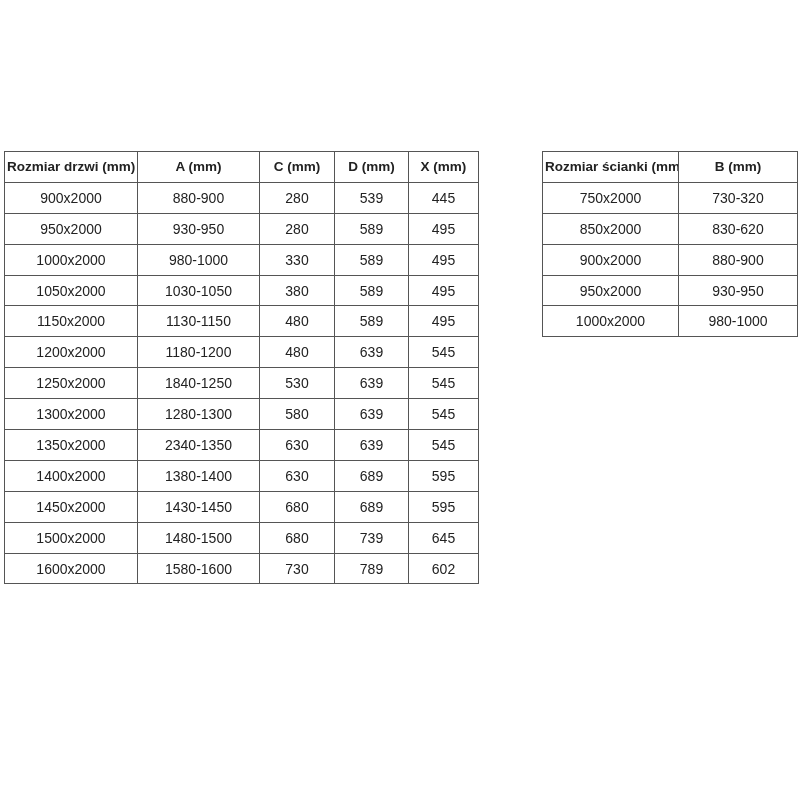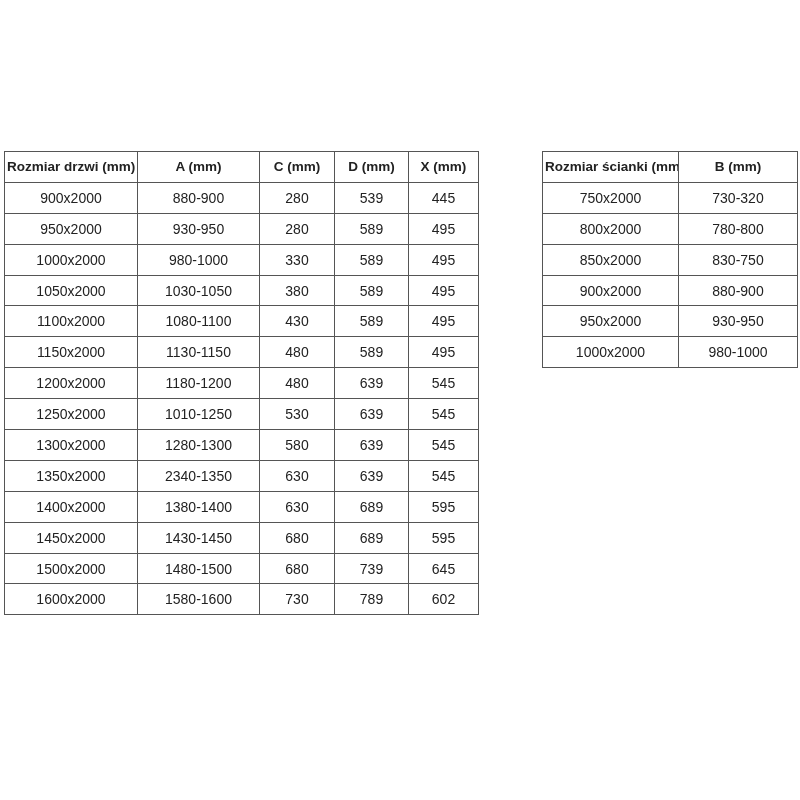--- a/index.html
+++ b/index.html
@@ -86,43 +86,36 @@
           <td>495</td>
         </tr>
         <tr>
           <td>1050x2000</td>
           <td>1030-1050</td>
           <td>380</td>
           <td>589</td>
           <td>495</td>
         </tr>
         <tr>
-          <td>1100x2000</td>
-          <td>1080-1100</td>
-          <td>430</td>
-          <td>589</td>
-          <td>495</td>
-        </tr>
-        <tr>
           <td>1150x2000</td>
           <td>1130-1150</td>
           <td>480</td>
           <td>589</td>
           <td>495</td>
         </tr>
         <tr>
           <td>1200x2000</td>
           <td>1180-1200</td>
           <td>480</td>
           <td>639</td>
           <td>545</td>
         </tr>
         <tr>
           <td>1250x2000</td>
-          <td>1010-1250</td>
+          <td>1840-1250</td>
           <td>530</td>
           <td>639</td>
           <td>545</td>
         </tr>
         <tr>
           <td>1300x2000</td>
           <td>1280-1300</td>
           <td>580</td>
           <td>639</td>
           <td>545</td>
@@ -175,26 +168,22 @@
           <th>Rozmiar ścianki (mm)</th>
           <th>B (mm)</th>
         </tr>
     </thead>
     <tbody>
         <tr>
           <td>750x2000</td>
           <td>730-320</td>
         </tr>
         <tr>
-          <td>800x2000</td>
-          <td>780-800</td>
-        </tr>
-        <tr>
           <td>850x2000</td>
-          <td>830-750</td>
+          <td>830-620</td>
         </tr>
         <tr>
           <td>900x2000</td>
           <td>880-900</td>
         </tr>
         <tr>
           <td>950x2000</td>
           <td>930-950</td>
         </tr>
         <tr>

